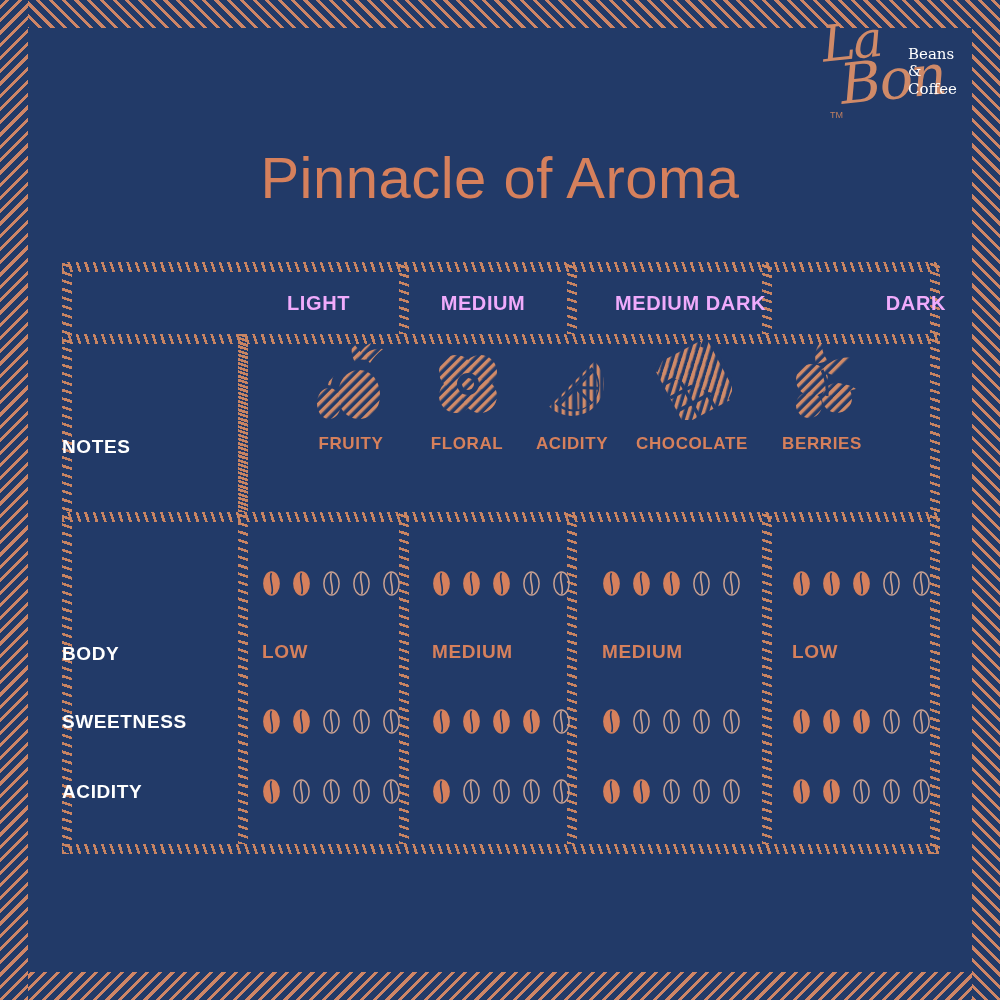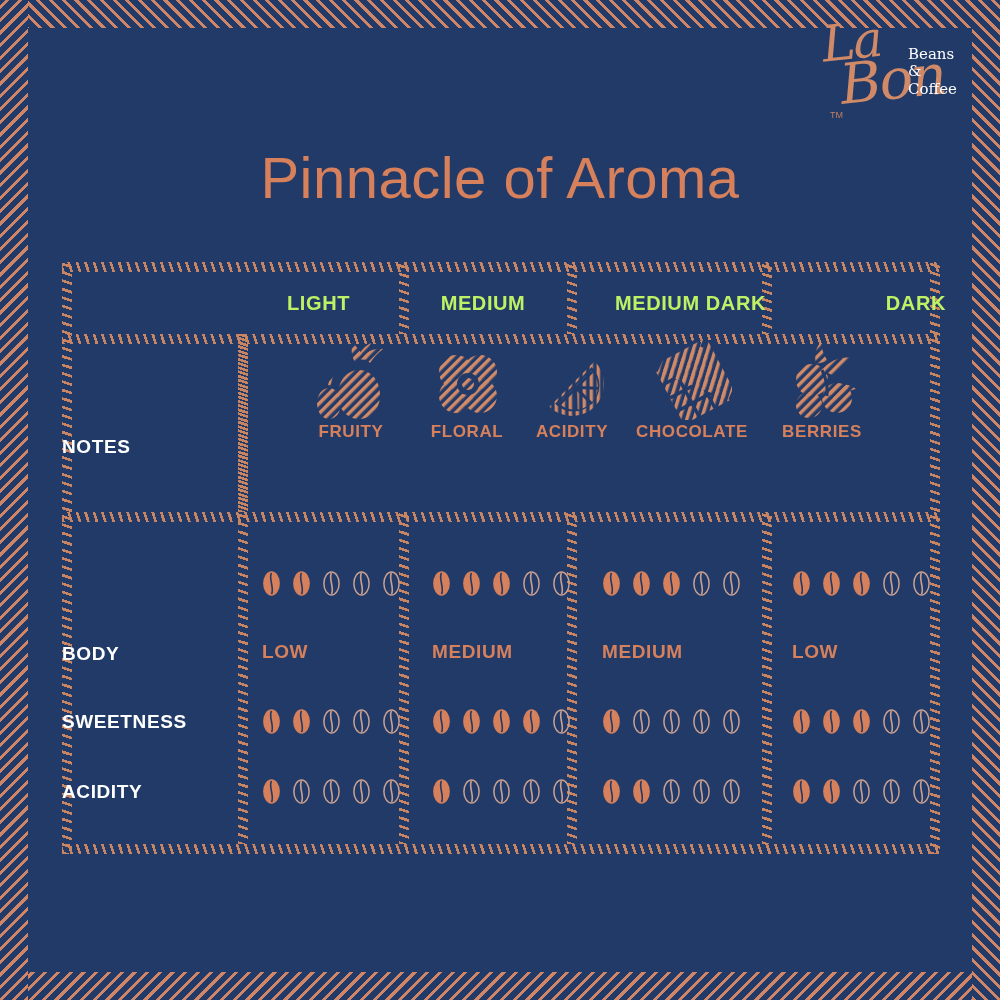--- a/index.html
+++ b/index.html
@@ -103,21 +103,21 @@
     position:absolute; width:10px;
     background-image:repeating-linear-gradient(
         18deg, #c98462 0px, #c98462 2.6px,
         rgba(0,0,0,0) 2.6px, rgba(0,0,0,0) 8px);
   }
 
   
   .col-head {
     position:absolute;
     top:26px; height:30px;
-    color:#bef264;
+    color:#f0abfc;
     font-size:20px;
     font-weight:bold;
     letter-spacing:0.6px;
     display:flex; align-items:center; justify-content:center;
   }
 
   
   .row-label {
     position:absolute;
     left:0; width:170px;
@@ -134,21 +134,21 @@
     position:absolute;
     width:120px; top:78px;
     text-align:center;
   }
   .note-icon {
     height:80px;
     display:flex; align-items:flex-end; justify-content:center;
   }
   .note-icon svg { display:block; }
   .note-label {
-    margin-top:2px;
+    margin-top:14px;
     color:#d6805c;
     font-size:17px;
     font-weight:bold;
     letter-spacing:0.6px;
   }
 
   
   .bean-row { position:absolute; display:flex; gap:11px; height:26px; align-items:center; }
   .bean { width:19px; height:25px; display:block; }
 

